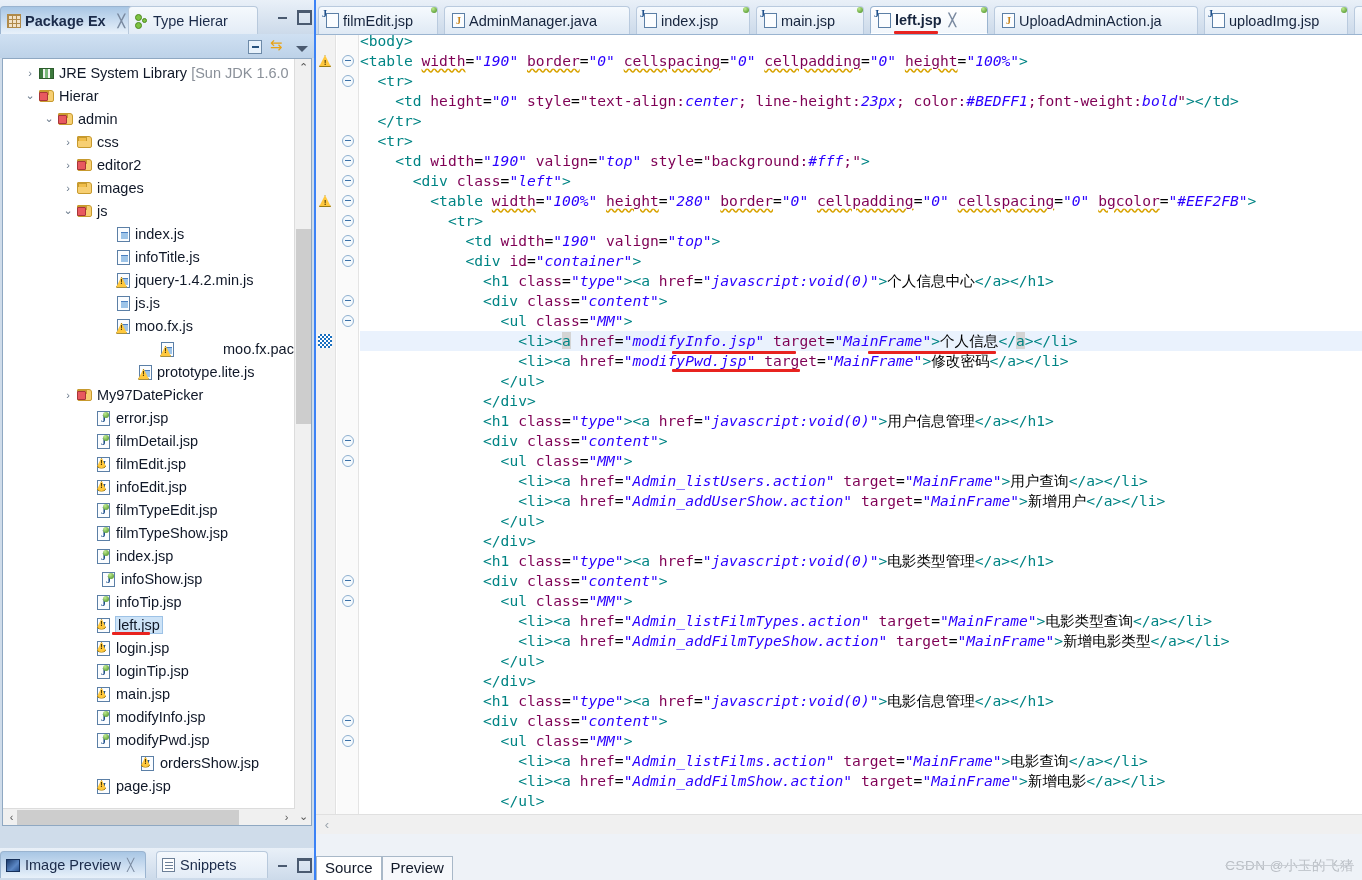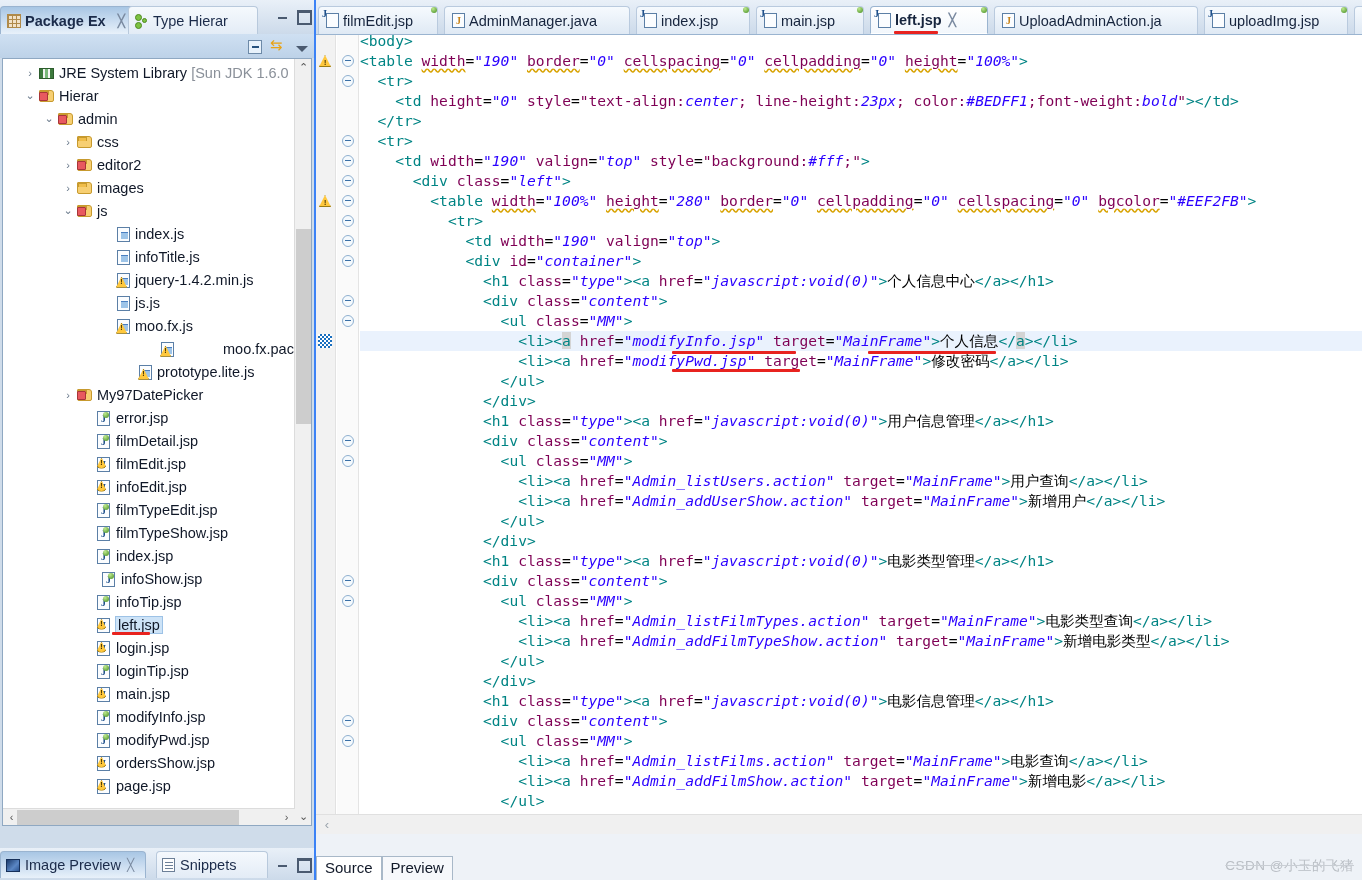--- a/index.html
+++ b/index.html
@@ -651,21 +651,21 @@
             </span>
             <span class="tname">modifyInfo.jsp</span>
           </div>
           <div class="trow" style="padding-left: 76px;">
             <span class="twist"></span>
             <span class="ficon">
               <span class="f-jsp" style="position: absolute; left: 1px;"></span>
             </span>
             <span class="tname">modifyPwd.jsp</span>
           </div>
-          <div class="trow" style="padding-left: 76px;">
+          <div class="trow" style="padding-left: 76px; margin-left: 44px;">
             <span class="twist"></span>
             <span class="ficon">
               <span class="f-jsp warn-ov" style="position: absolute; left: 1px;"></span>
             </span>
             <span class="tname">ordersShow.jsp</span>
           </div>
           <div class="trow" style="padding-left: 76px;">
             <span class="twist"></span>
             <span class="ficon">
               <span class="f-jsp warn-ov" style="position: absolute; left: 1px;"></span>

